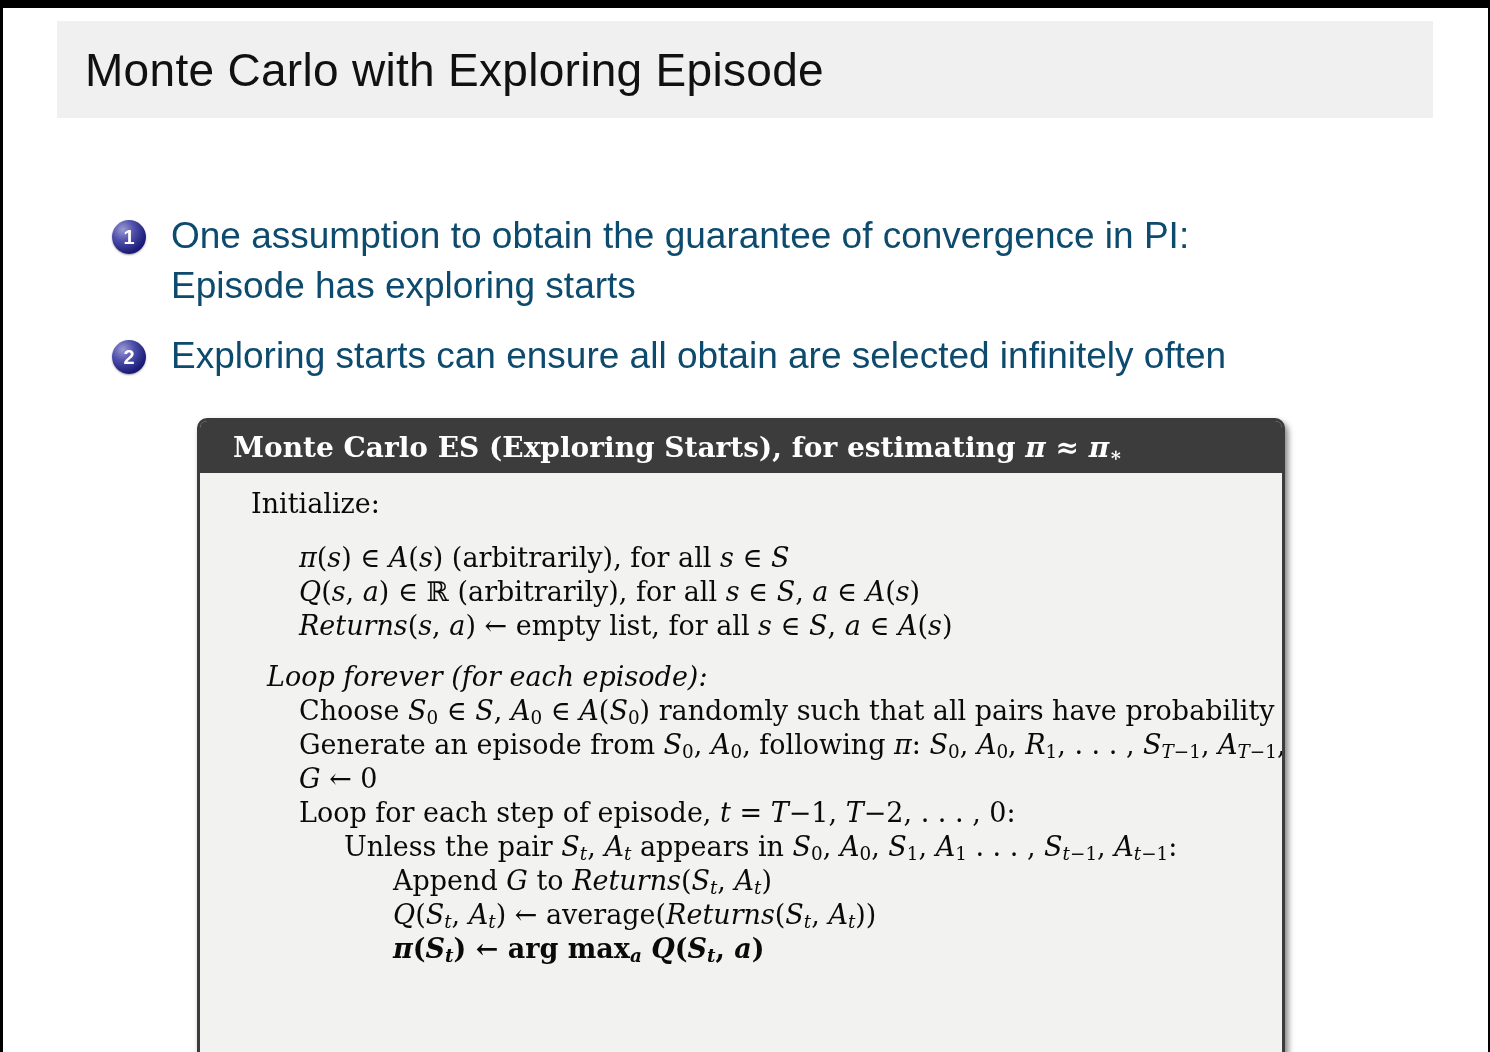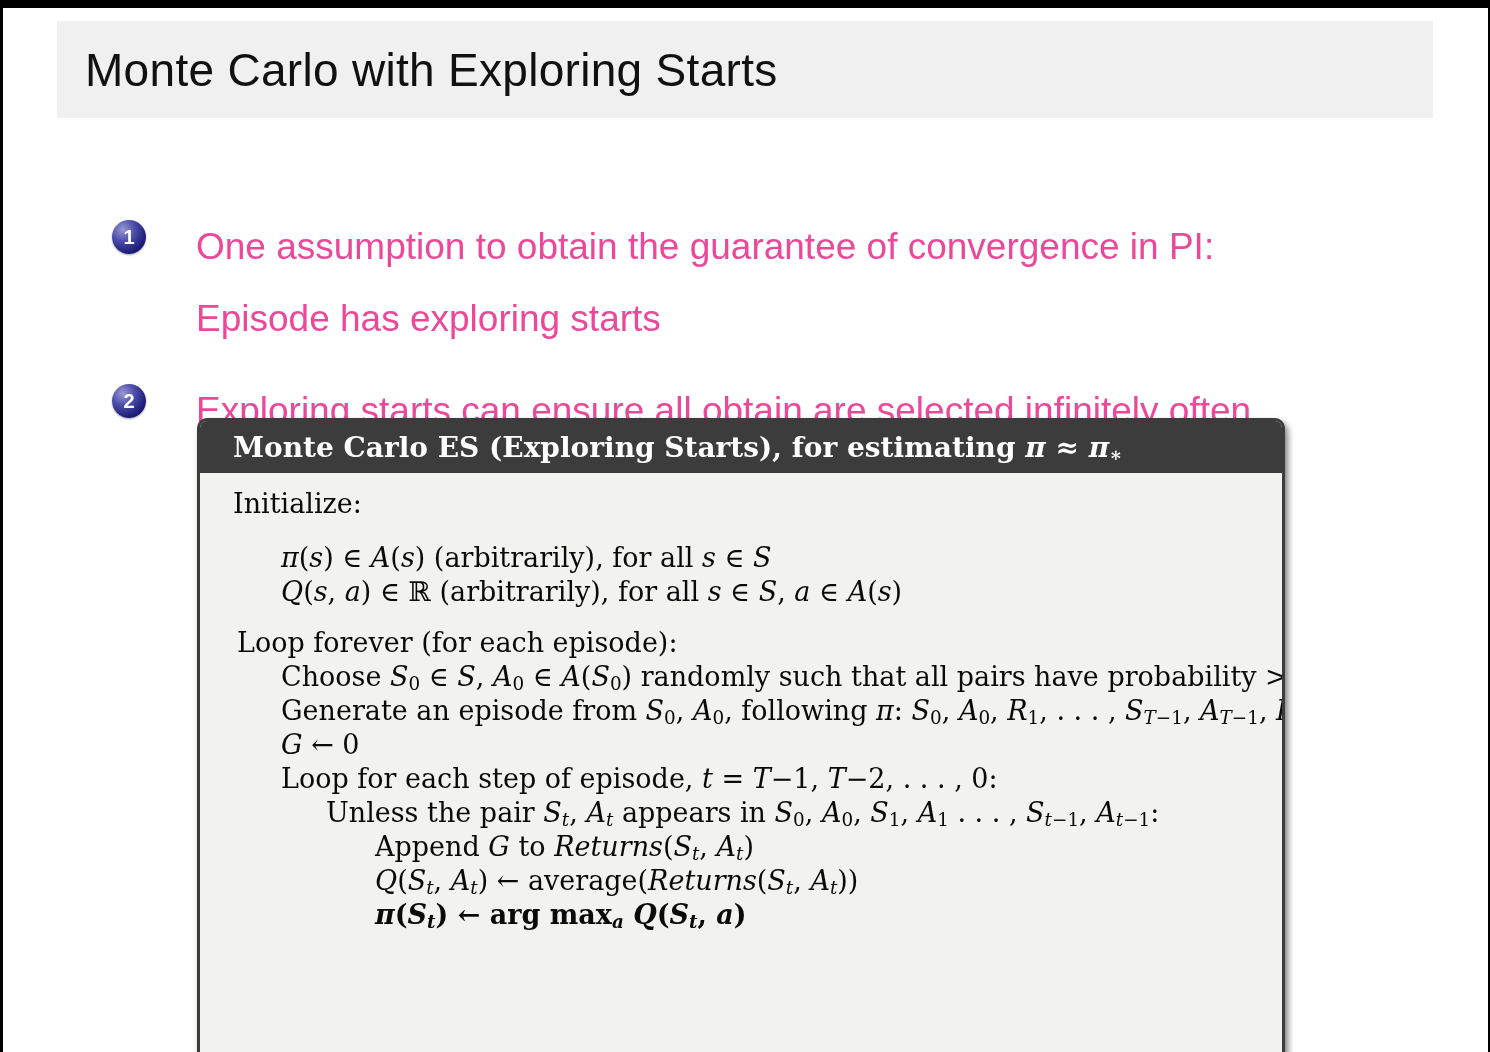--- a/index.html
+++ b/index.html
@@ -43,24 +43,24 @@
     border-radius: 50%;
     flex: none;
     margin-top: 9px;
     background: radial-gradient(circle at 32% 28%, #9a9ad2 0%, #4d4daa 35%, #1d1d7a 70%, #0c0c50 100%);
     color: #fff;
     font-size: 20px; font-weight: bold;
     display: flex; align-items: center; justify-content: center;
     box-shadow: 0 1px 2px rgba(0,0,0,0.35);
   }
   .bullet-text {
-    margin-left: 50px;
+    margin-left: 25px;
     font-size: 37px;
-    line-height: 72px;
-    color: #ec4899;
+    line-height: 50px;
+    color: #0c4a6e;
     white-space: pre-line;
   }
   .algo-box {
     position: absolute;
     left: 194px; top: 410px;
     width: 1088px; height: 716px;
     box-sizing: border-box;
     background: var(--algo-body-bg, #f2f2f1);
     border: 3px solid #3c3c3c;
     border-radius: 10px;
@@ -71,37 +71,37 @@
     background: var(--algo-header-bg, #3c3c3c);
     color: #fff;
     height: 52px;
     display: flex; align-items: center;
     padding-left: 33px;
     font-family: "DejaVu Serif", "DejaVu Sans", serif;
     font-weight: bold;
     font-size: 28px;
   }
   .algo-body {
-    padding: 14px 18px 12px 33px;
+    padding: 14px 18px 12px 51px;
     font-family: "DejaVu Serif", "DejaVu Sans", serif;
     font-size: 27px;
     color: #0a0a0a;
   }
   .algo-line { line-height: 34px; white-space: nowrap; }
   .algo-line.gap { margin-top: 17px; }
   .algo-body i, .algo-header i { font-style: italic; }
   sub { font-size: 68%; line-height: 0; vertical-align: -0.22em; }
 </style>
 </head>
 <body>
 
 <div class="page">
 
   <div class="title-bar">
-    <div class="slide-title">Monte Carlo with Exploring Starts</div>
+    <div class="slide-title">Monte Carlo with Exploring Episode</div>
   </div>
 
   <div class="bullets">
   <div class="bullet-item">
     <div class="badge">
       <span>1</span>
     </div>
     <div class="bullet-text">One assumption to obtain the guarantee of convergence in PI:
 Episode has exploring starts</div>
   </div>
@@ -118,22 +118,23 @@
     <div class="algo-header">
       <span>Monte Carlo ES (Exploring Starts), for estimating <i>π</i> ≈ <i>π</i><sub>∗</sub></span>
     </div>
     <div class="algo-body">
   <div class="algo-line" style="margin-left: 0px;">Initialize:</div>
 
   <div class="algo-line" style="margin-left: 48px; margin-top: 20px;"><i>π</i>(<i>s</i>) ∈ <i>A</i>(<i>s</i>) (arbitrarily), for all <i>s</i> ∈ <i>S</i></div>
 
   <div class="algo-line" style="margin-left: 48px;"><i>Q</i>(<i>s</i>, <i>a</i>) ∈ ℝ (arbitrarily), for all <i>s</i> ∈ <i>S</i>, <i>a</i> ∈ <i>A</i>(<i>s</i>)</div>
 
+  <div class="algo-line" style="margin-left: 48px;"><i>Returns</i>(<i>s</i>, <i>a</i>) ← empty list, for all <i>s</i> ∈ <i>S</i>, <i>a</i> ∈ <i>A</i>(<i>s</i>)</div>
 
-  <div class="algo-line gap" style="margin-left: 4px;">Loop forever (for each episode):</div>
+  <div class="algo-line gap" style="margin-left: 16px; font-style: italic;">Loop forever (for each episode):</div>
 
   <div class="algo-line" style="margin-left: 48px;">Choose <i>S</i><sub>0</sub> ∈ <i>S</i>, <i>A</i><sub>0</sub> ∈ <i>A</i>(<i>S</i><sub>0</sub>) randomly such that all pairs have probability &gt; 0</div>
 
   <div class="algo-line" style="margin-left: 48px;">Generate an episode from <i>S</i><sub>0</sub>, <i>A</i><sub>0</sub>, following <i>π</i>: <i>S</i><sub>0</sub>, <i>A</i><sub>0</sub>, <i>R</i><sub>1</sub>, . . . , <i>S</i><sub><i>T</i>−1</sub>, <i>A</i><sub><i>T</i>−1</sub>, <i>R</i></div>
 
   <div class="algo-line" style="margin-left: 48px;"><i>G</i> ← 0</div>
 
   <div class="algo-line" style="margin-left: 48px;">Loop for each step of episode, <i>t</i> = <i>T</i>−1, <i>T</i>−2, . . . , 0:</div>
 
 

